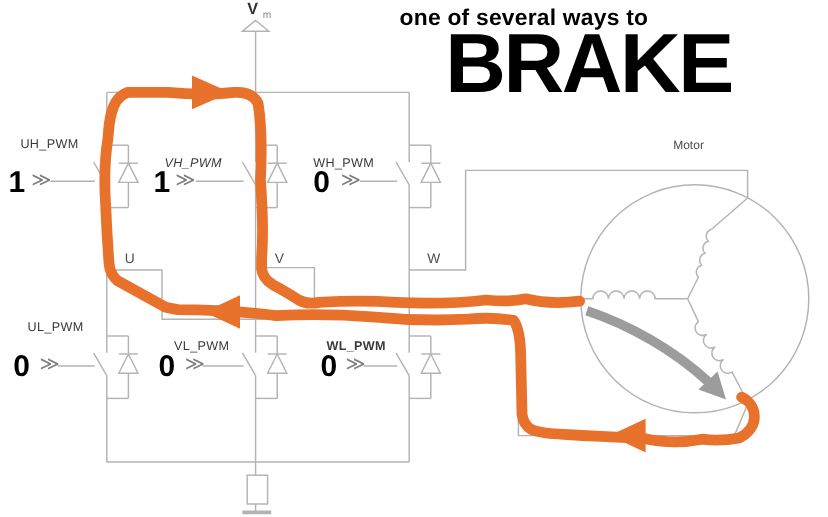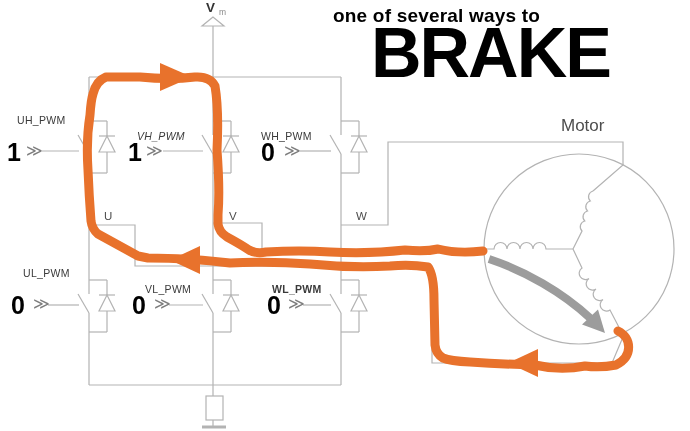--- a/index.html
+++ b/index.html
@@ -6,21 +6,21 @@
   #canvas{
     position:relative;width:690px;height:431px;background:#fff;overflow:hidden;
     font-family:"Liberation Sans",sans-serif;
   }
   #circuit-svg{position:absolute;left:0;top:0;}
   .txt{position:absolute;white-space:nowrap;line-height:1;}
   .gate-label{font-size:10.5px;color:#3a3a3a;letter-spacing:.3px;}
   .gate-value{font-size:25px;font-weight:bold;color:#000;}
   .gate-chevron{font-size:16px;color:#7d7d7d;}
   .phase-label{font-size:11.5px;color:#4d4d4d;}
-  .motor-label{font-size:17px;color:#4d4d4d;}
+  .motor-label{font-size:10px;color:#4d4d4d;}
   .vm-base{font-size:13.5px;color:#333;font-weight:bold;}
   .vm-sub{font-size:8.5px;color:#8a8a8a;}
   .title-line1{font-size:19px;font-weight:bold;color:#000;letter-spacing:.2px;}
   .title-line2{font-size:70px;font-weight:bold;color:#000;letter-spacing:-2px;}
 </style>
 </head>
 <body>
 
 <div id="canvas">
 

